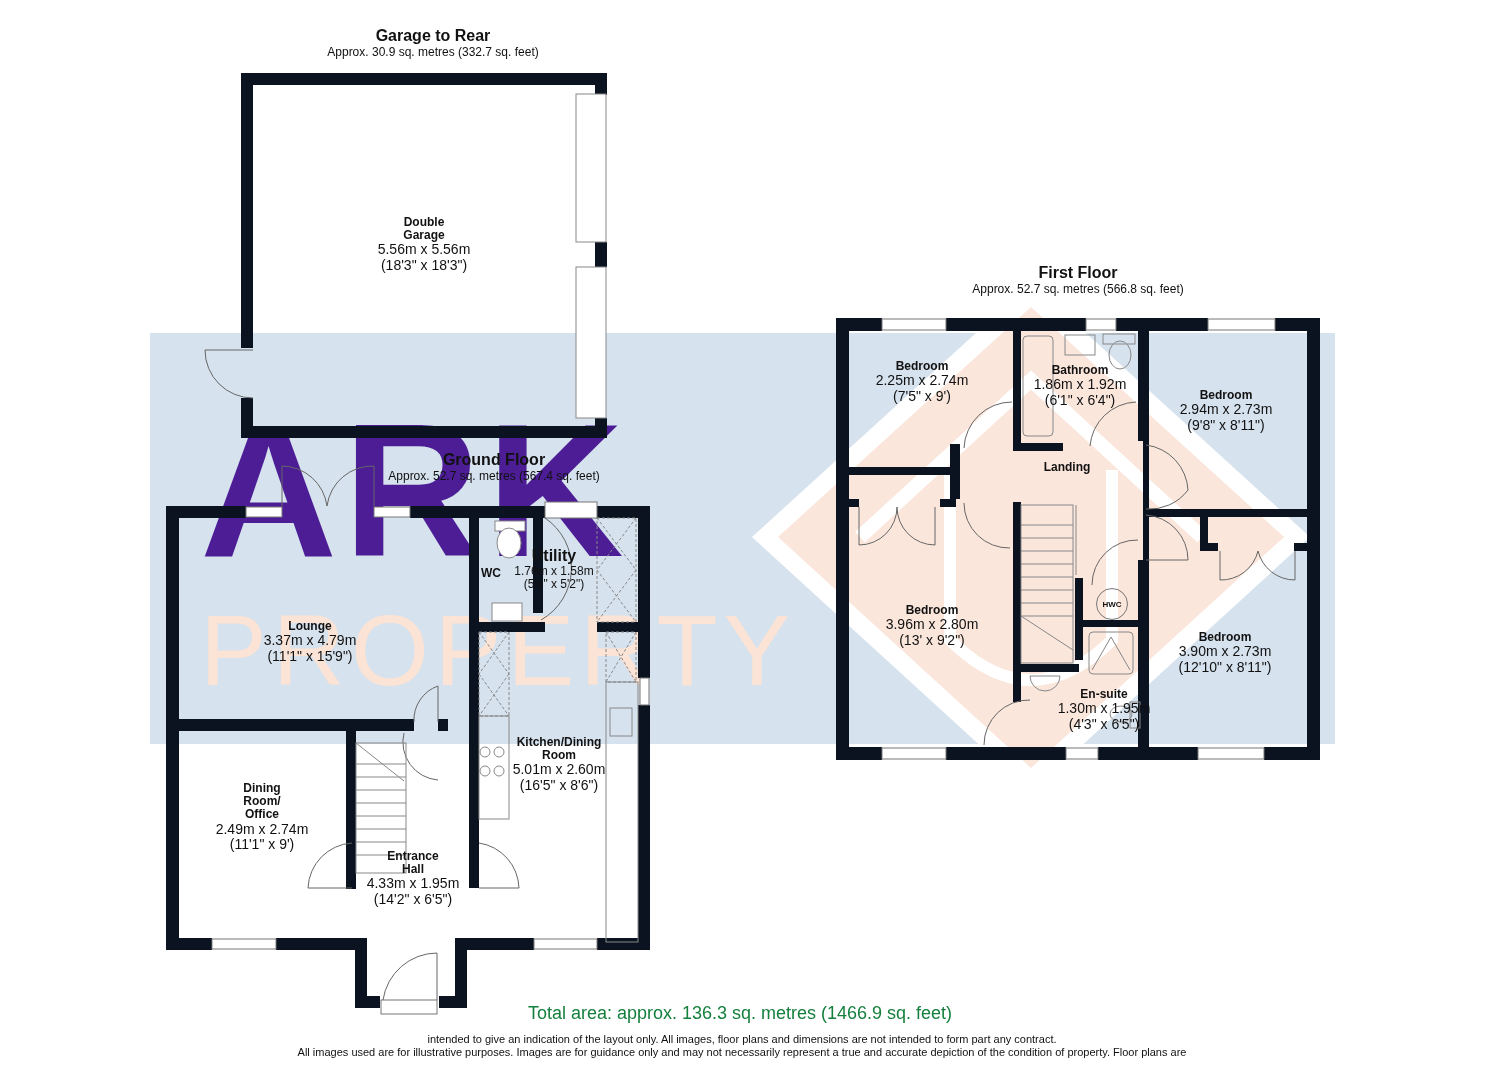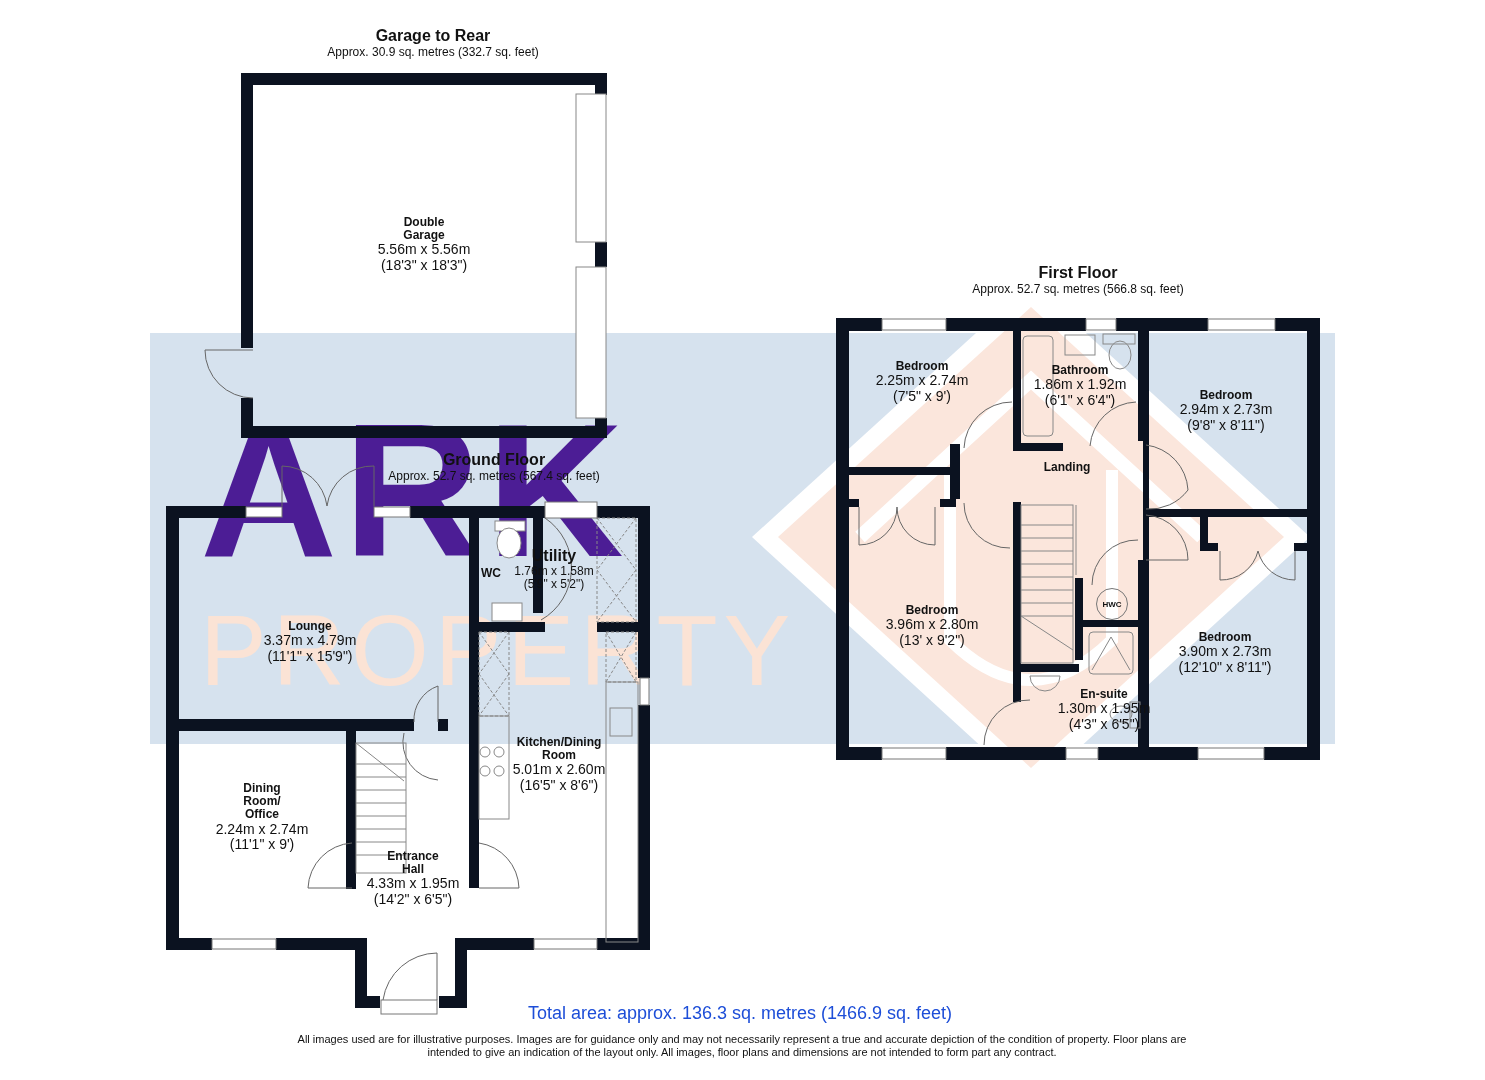--- a/index.html
+++ b/index.html
@@ -4,21 +4,21 @@
 <style>
   html, body { margin: 0; padding: 0; background: #ffffff; }
   body { width: 1485px; height: 1080px; position: relative; overflow: hidden;
          font-family: "Liberation Sans", sans-serif; color: #111; }
   #plan { position: absolute; left: 0; top: 0; width: 1485px; height: 1080px; }
   .lbl { position: absolute; text-align: center; transform: translateX(-50%); white-space: nowrap; line-height: 1.05; }
   .floor-title { font-weight: bold; font-size: 16px; color: #111; }
   .floor-area { font-size: 12px; color: #111; margin-top: 1px; }
   .room-name { font-weight: bold; font-size: 12px; color: #111; line-height: 1.1; }
   .room-dim { font-size: 14px; color: #111; line-height: 1.1; }
-  .total { font-size: 18px; color: #1d4ed8; }
+  .total { font-size: 18px; color: #15803d; }
   .disclaimer { font-size: 11px; color: #111; line-height: 1.2; text-align: center; }
   .hwc { position: absolute; width: 30px; height: 30px; border: 1px solid #777; border-radius: 50%;
          font-size: 8px; font-weight: bold; display: flex; align-items: center; justify-content: center; background: transparent; }
   .wm-ark { position: absolute; font-family: Liberation Sans, sans-serif; font-weight: bold; color: #4c1d95; font-size: 190px; letter-spacing: 6px; line-height: 1; }
   .wm-prop { position: absolute; font-family: "Liberation Sans", sans-serif; color: #fbe3d5; font-size: 100px; letter-spacing: 6px; line-height: 1; }
 </style>
 </head>
 <body>
 
 <svg id="plan" viewBox="0 0 1485 1080" xmlns="http://www.w3.org/2000/svg">
@@ -272,21 +272,21 @@
 <div class="lbl" style="left:559px; top:736px;">
   <div class="room-name">Kitchen/Dining</div>
   <div class="room-name">Room</div>
   <div class="room-dim">5.01m x 2.60m</div>
   <div class="room-dim">(16'5" x 8'6")</div>
 </div>
 <div class="lbl" style="left:262px; top:782px;">
   <div class="room-name">Dining</div>
   <div class="room-name">Room/</div>
   <div class="room-name">Office</div>
-  <div class="room-dim">2.24m x 2.74m</div>
+  <div class="room-dim">2.49m x 2.74m</div>
   <div class="room-dim">(11'1" x 9')</div>
 </div>
 <div class="lbl" style="left:413px; top:850px;">
   <div class="room-name">Entrance</div>
   <div class="room-name">Hall</div>
   <div class="room-dim">4.33m x 1.95m</div>
   <div class="room-dim">(14'2" x 6'5")</div>
 </div>
 
 <div class="lbl" style="left:1078px; top:265px;">
@@ -323,15 +323,15 @@
 </div>
 <div class="lbl" style="left:1080px; top:688px;margin-left:24px;">
   <div class="room-name">En-suite</div>
   <div class="room-dim">1.30m x 1.95m</div>
   <div class="room-dim">(4'3" x 6'5")</div>
 </div>
 <div class="hwc" style="left:1096px; top:588px;">HWC</div>
 
 <div class="lbl total" style="left:740px; top:1004px;">Total area: approx. 136.3 sq. metres (1466.9 sq. feet)</div>
 <div class="lbl disclaimer" style="left:742px; top:1033px;">
+  <div>intended to give an indication of the layout only. All images, floor plans and dimensions are not intended to form part any contract.</div>
   <div>All images used are for illustrative purposes. Images are for guidance only and may not necessarily represent a true and accurate depiction of the condition of property. Floor plans are</div>
-  <div>intended to give an indication of the layout only. All images, floor plans and dimensions are not intended to form part any contract.</div>
 </div>
 
 </body></html>

